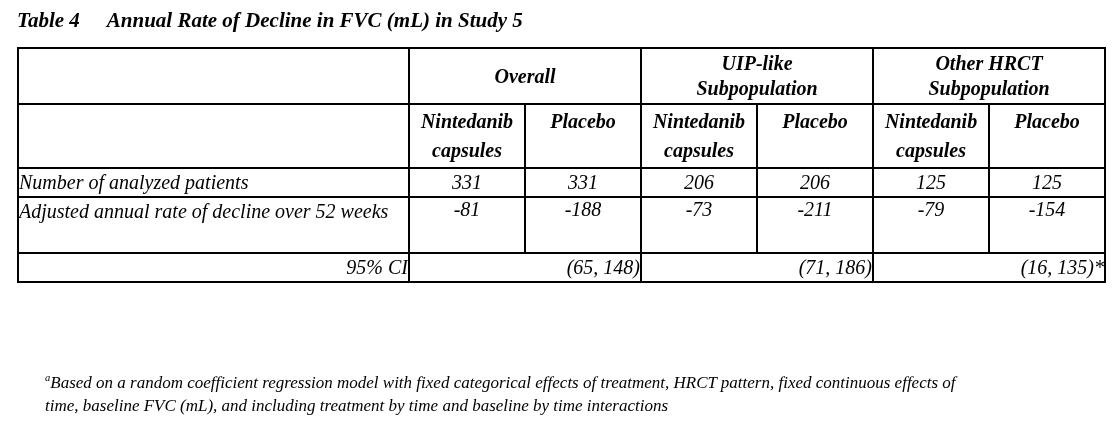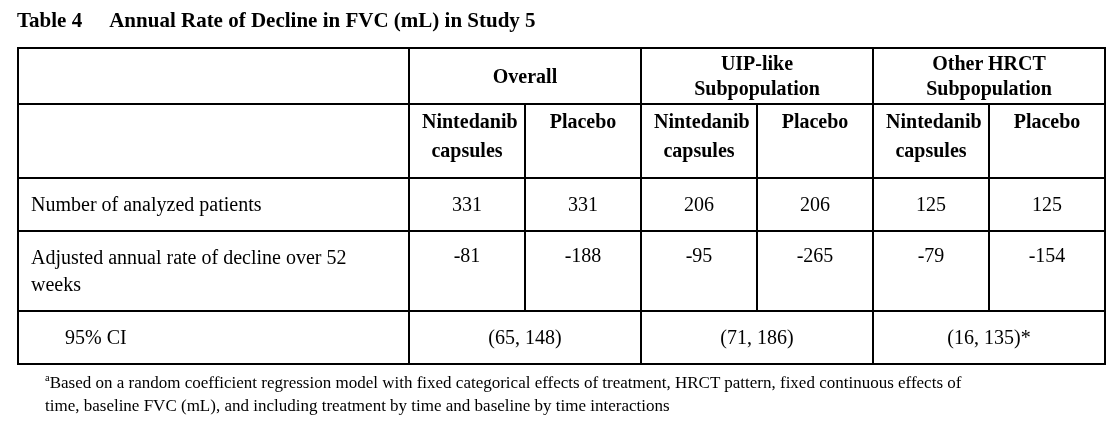--- a/index.html
+++ b/index.html
@@ -9,20 +9,21 @@
     height: 425px;
     background: #ffffff;
     color: #000000;
     font-family: "Liberation Serif", serif;
     overflow: hidden;
   }
   .page {
     position: relative;
     width: 1117px;
     height: 425px;
+    font-style: italic;
   }
   .table-title {
     position: absolute;
     left: 17px;
     top: 8px;
     font-size: 21px;
     font-weight: bold;
     white-space: nowrap;
   }
   .table-title .tnum { display: inline-block; margin-right: 27px; }
@@ -31,36 +32,36 @@
     position: absolute;
     left: 17px;
     top: 47px;
     width: 1087px;
     border-collapse: collapse;
     table-layout: fixed;
   }
   table.fvc td, table.fvc th {
     border: 2px solid #000;
     font-size: 20px;
-    padding: 12px;
+    padding: 0;
     overflow: hidden;
   }
   
   tr.group-row th { height: 56px; font-weight: bold; text-align: center; vertical-align: middle; line-height: 1.25; padding: 0 28px; }
   tr.group-row td.corner { height: 56px; }
   tr.arm-row th { height: 64px; font-weight: bold; text-align: center; vertical-align: top; line-height: 1.45; padding-top: 2px; }
   tr.arm-row td.corner { height: 64px; }
   
   td.rowlabel { text-align: left; padding-left: 12px; padding-right: 56px; vertical-align: top; line-height: 1.35; }
   td.rowlabel.indent { padding-left: 46px; }
   td.val { text-align: center; }
   tr.r-analyzed td { height: 28px; vertical-align: middle; }
   tr.r-decline td { height: 56px; vertical-align: top; margin-top: 33px; }
   tr.r-diff td { height: 32px; vertical-align: middle; }
-  tr.r-ci td { height: 28px; vertical-align: middle; }
+  tr.r-ci td { height: 28px; vertical-align: middle; text-align: right; }
   tr.note-row td {
     height: 56px;
     vertical-align: top;
     font-size: 19px;
     line-height: 1.35;
     padding: 3px 8px 0 12px;
   }
   sup { font-size: 62%; vertical-align: super; line-height: 0; }
   .star-mark { font-size: 19px; }
 
@@ -119,22 +120,22 @@
       <td class="val">206</td>
       <td class="val">206</td>
       <td class="val">125</td>
       <td class="val">125</td>
     </tr>
 
     <tr class="r-decline">
       <td class="rowlabel">Adjusted annual rate of decline over 52 weeks</td>
       <td class="val">-81</td>
       <td class="val">-188</td>
-      <td class="val">-95</td>
-      <td class="val">-265</td>
+      <td class="val">-73</td>
+      <td class="val">-211</td>
       <td class="val">-79</td>
       <td class="val">-154</td>
     </tr>
 
 
     <tr class="r-ci">
       <td class="rowlabel indent">95% CI</td>
       <td class="val" colspan="2">(65, 148)</td>
       <td class="val" colspan="2">(71, 186)</td>
       <td class="val" colspan="2">(16, 135)*</td>

